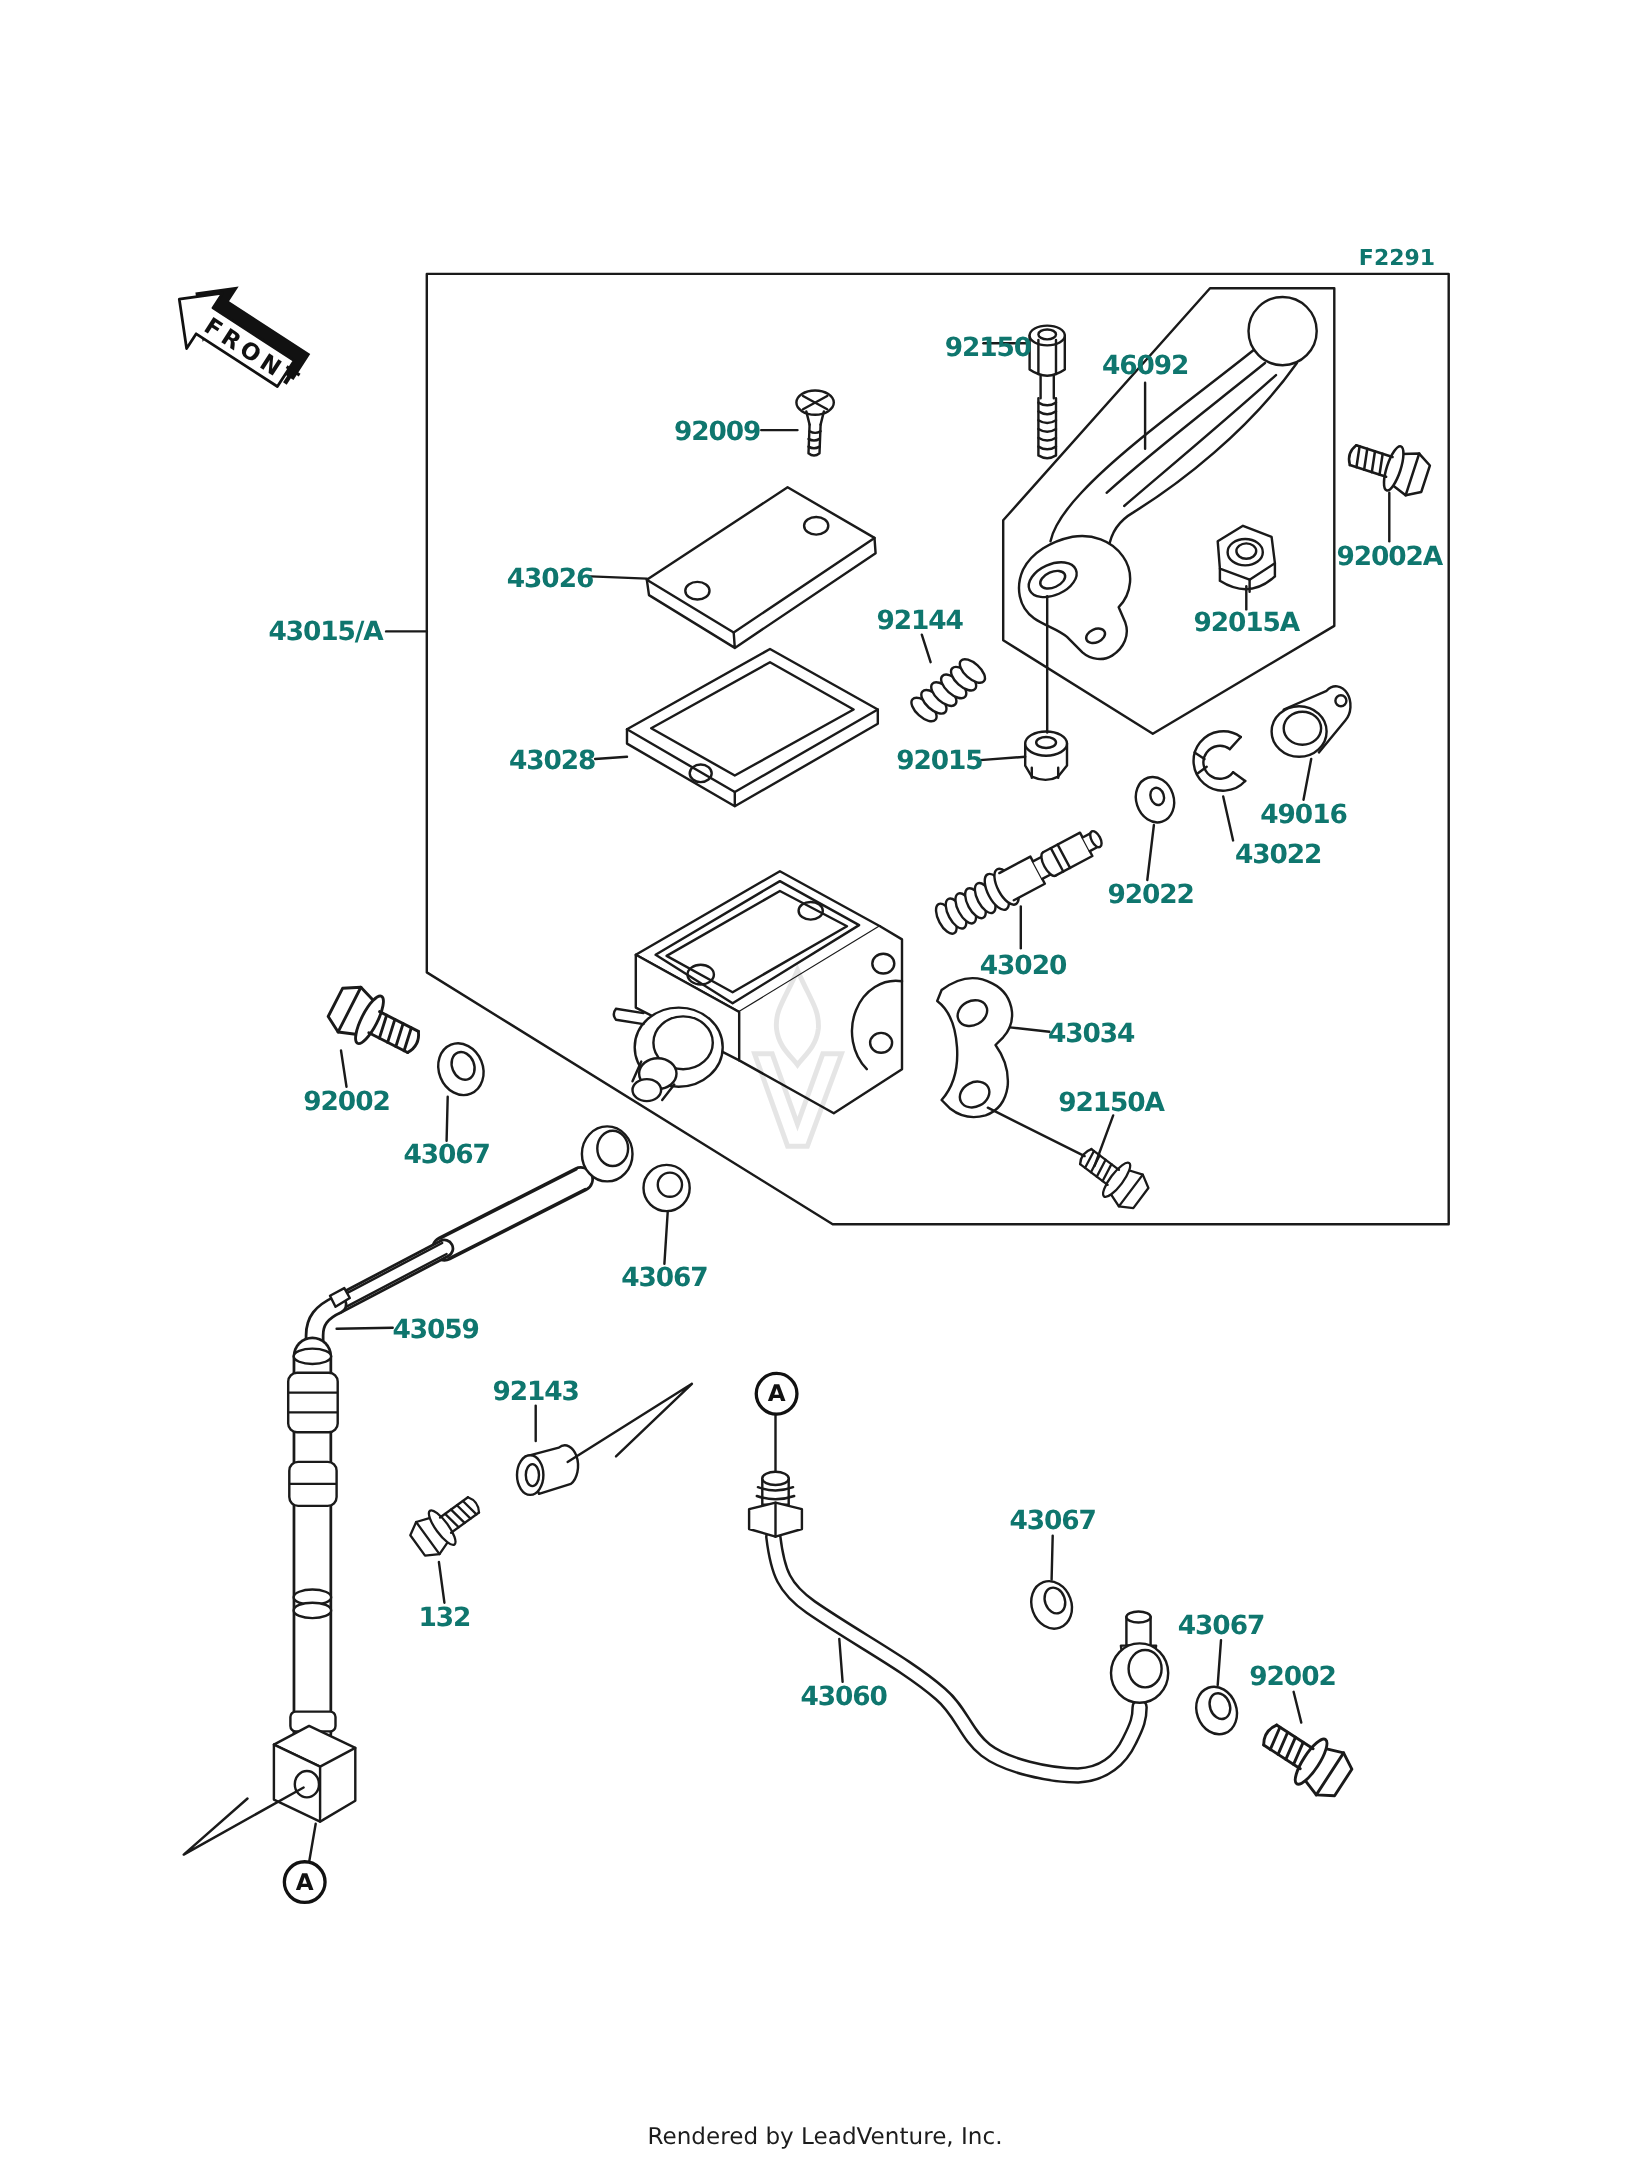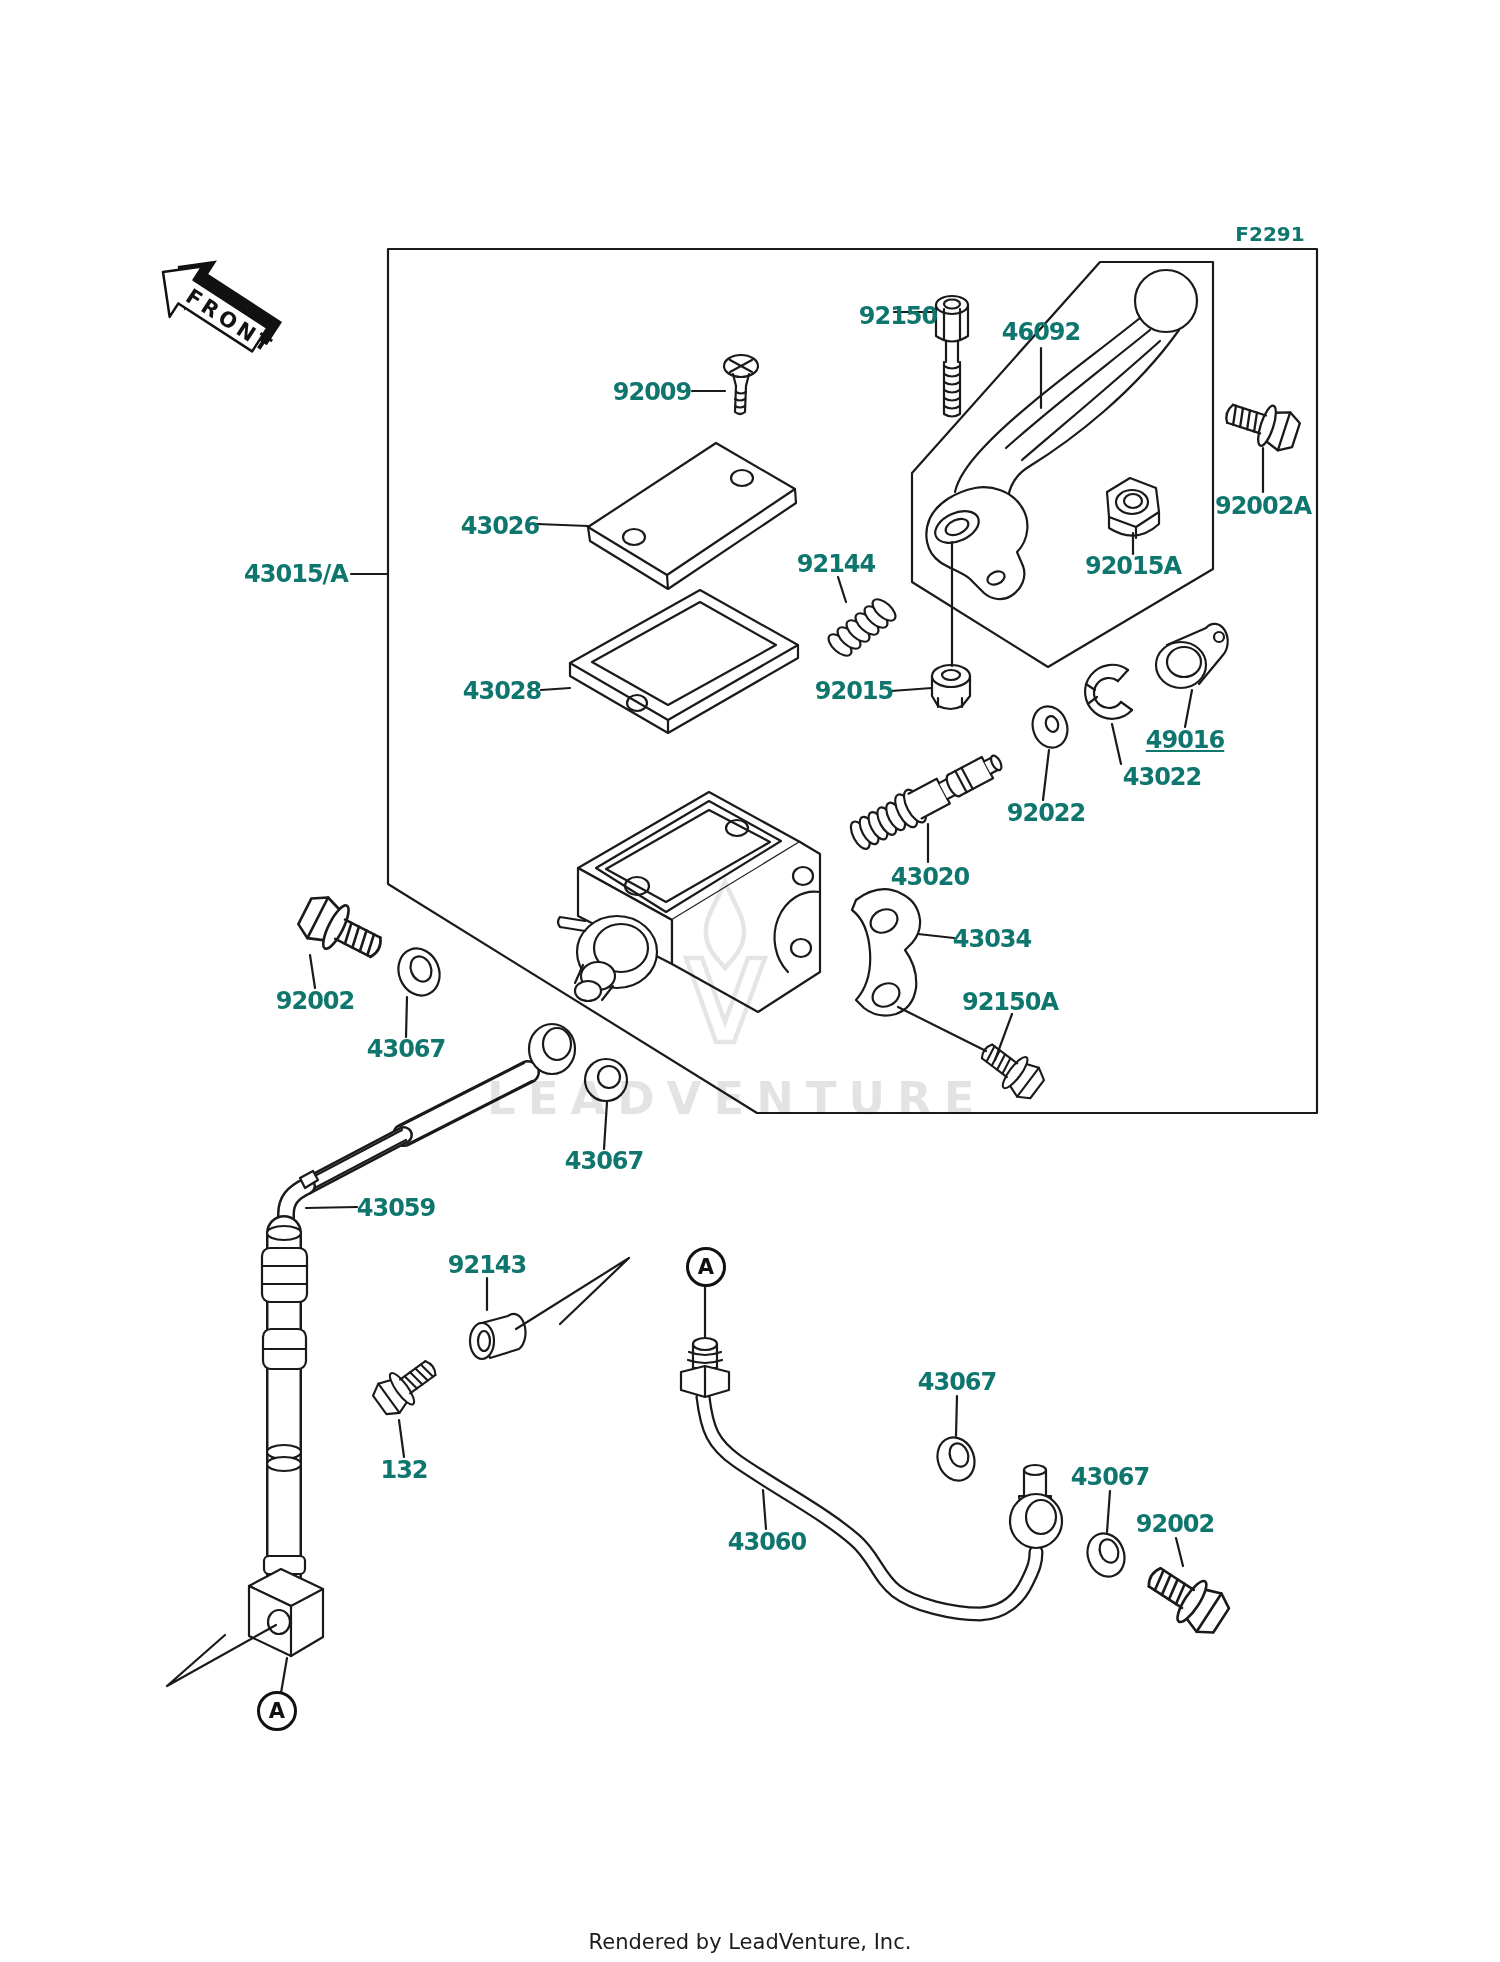--- a/index.html
+++ b/index.html
@@ -315,34 +315,33 @@
       <path class="ln" d="M276,1625 L167,1686 L225,1635"></path>
       <path class="ln" d="M629,1258 L516,1329 M629,1258 L560,1324"></path>
     </g>
 
     <g>
       <path class="wm" d="M725,882 C714,908 704,918 706,936 C708,952 719,960 725,968 C731,960 742,952 744,935 C745,917 736,908 725,882 Z"></path>
       <path class="wm" d="M686,958 L716,1042 L734,1042 L765,958 L748,958 L725,1022 L702,958 Z"></path>
     </g>
   </svg>
 
-  <div class="wm-text">LEADVENTURE</div>
 
   <div class="plabel small" style="left:1270px; top:234px;">F2291</div>
   <div class="plabel" style="left:898px;  top:316px;">92150</div>
   <div class="plabel" style="left:1041px; top:332px;">46092</div>
   <div class="plabel" style="left:652px;  top:392px;">92009</div>
   <div class="plabel" style="left:1263px; top:506px;">92002A</div>
   <div class="plabel" style="left:500px;  top:526px;">43026</div>
   <div class="plabel" style="left:296px;  top:574px;">43015/A</div>
   <div class="plabel" style="left:836px;  top:564px;">92144</div>
   <div class="plabel" style="left:1133px; top:566px;">92015A</div>
   <div class="plabel" style="left:502px;  top:691px;text-align:center;">43028</div>
   <div class="plabel" style="left:854px;  top:691px;">92015</div>
-  <div class="plabel" style="left:1185px; top:740px;text-decoration:underline;">49016</div>
+  <div class="plabel" style="left:1185px; top:740px;">49016</div>
   <div class="plabel" style="left:1127px; top:777px;margin-left:35px;">43022</div>
   <div class="plabel" style="left:1046px; top:813px;">92022</div>
   <div class="plabel" style="left:930px;  top:877px;">43020</div>
   <div class="plabel" style="left:992px;  top:939px;">43034</div>
   <div class="plabel" style="left:1010px; top:1002px;">92150A</div>
   <div class="plabel" style="left:315px;  top:1001px;">92002</div>
   <div class="plabel" style="left:406px;  top:1049px;">43067</div>
   <div class="plabel" style="left:604px;  top:1161px;">43067</div>
   <div class="plabel" style="left:396px;  top:1208px;">43059</div>
   <div class="plabel" style="left:487px;  top:1265px;">92143</div>

